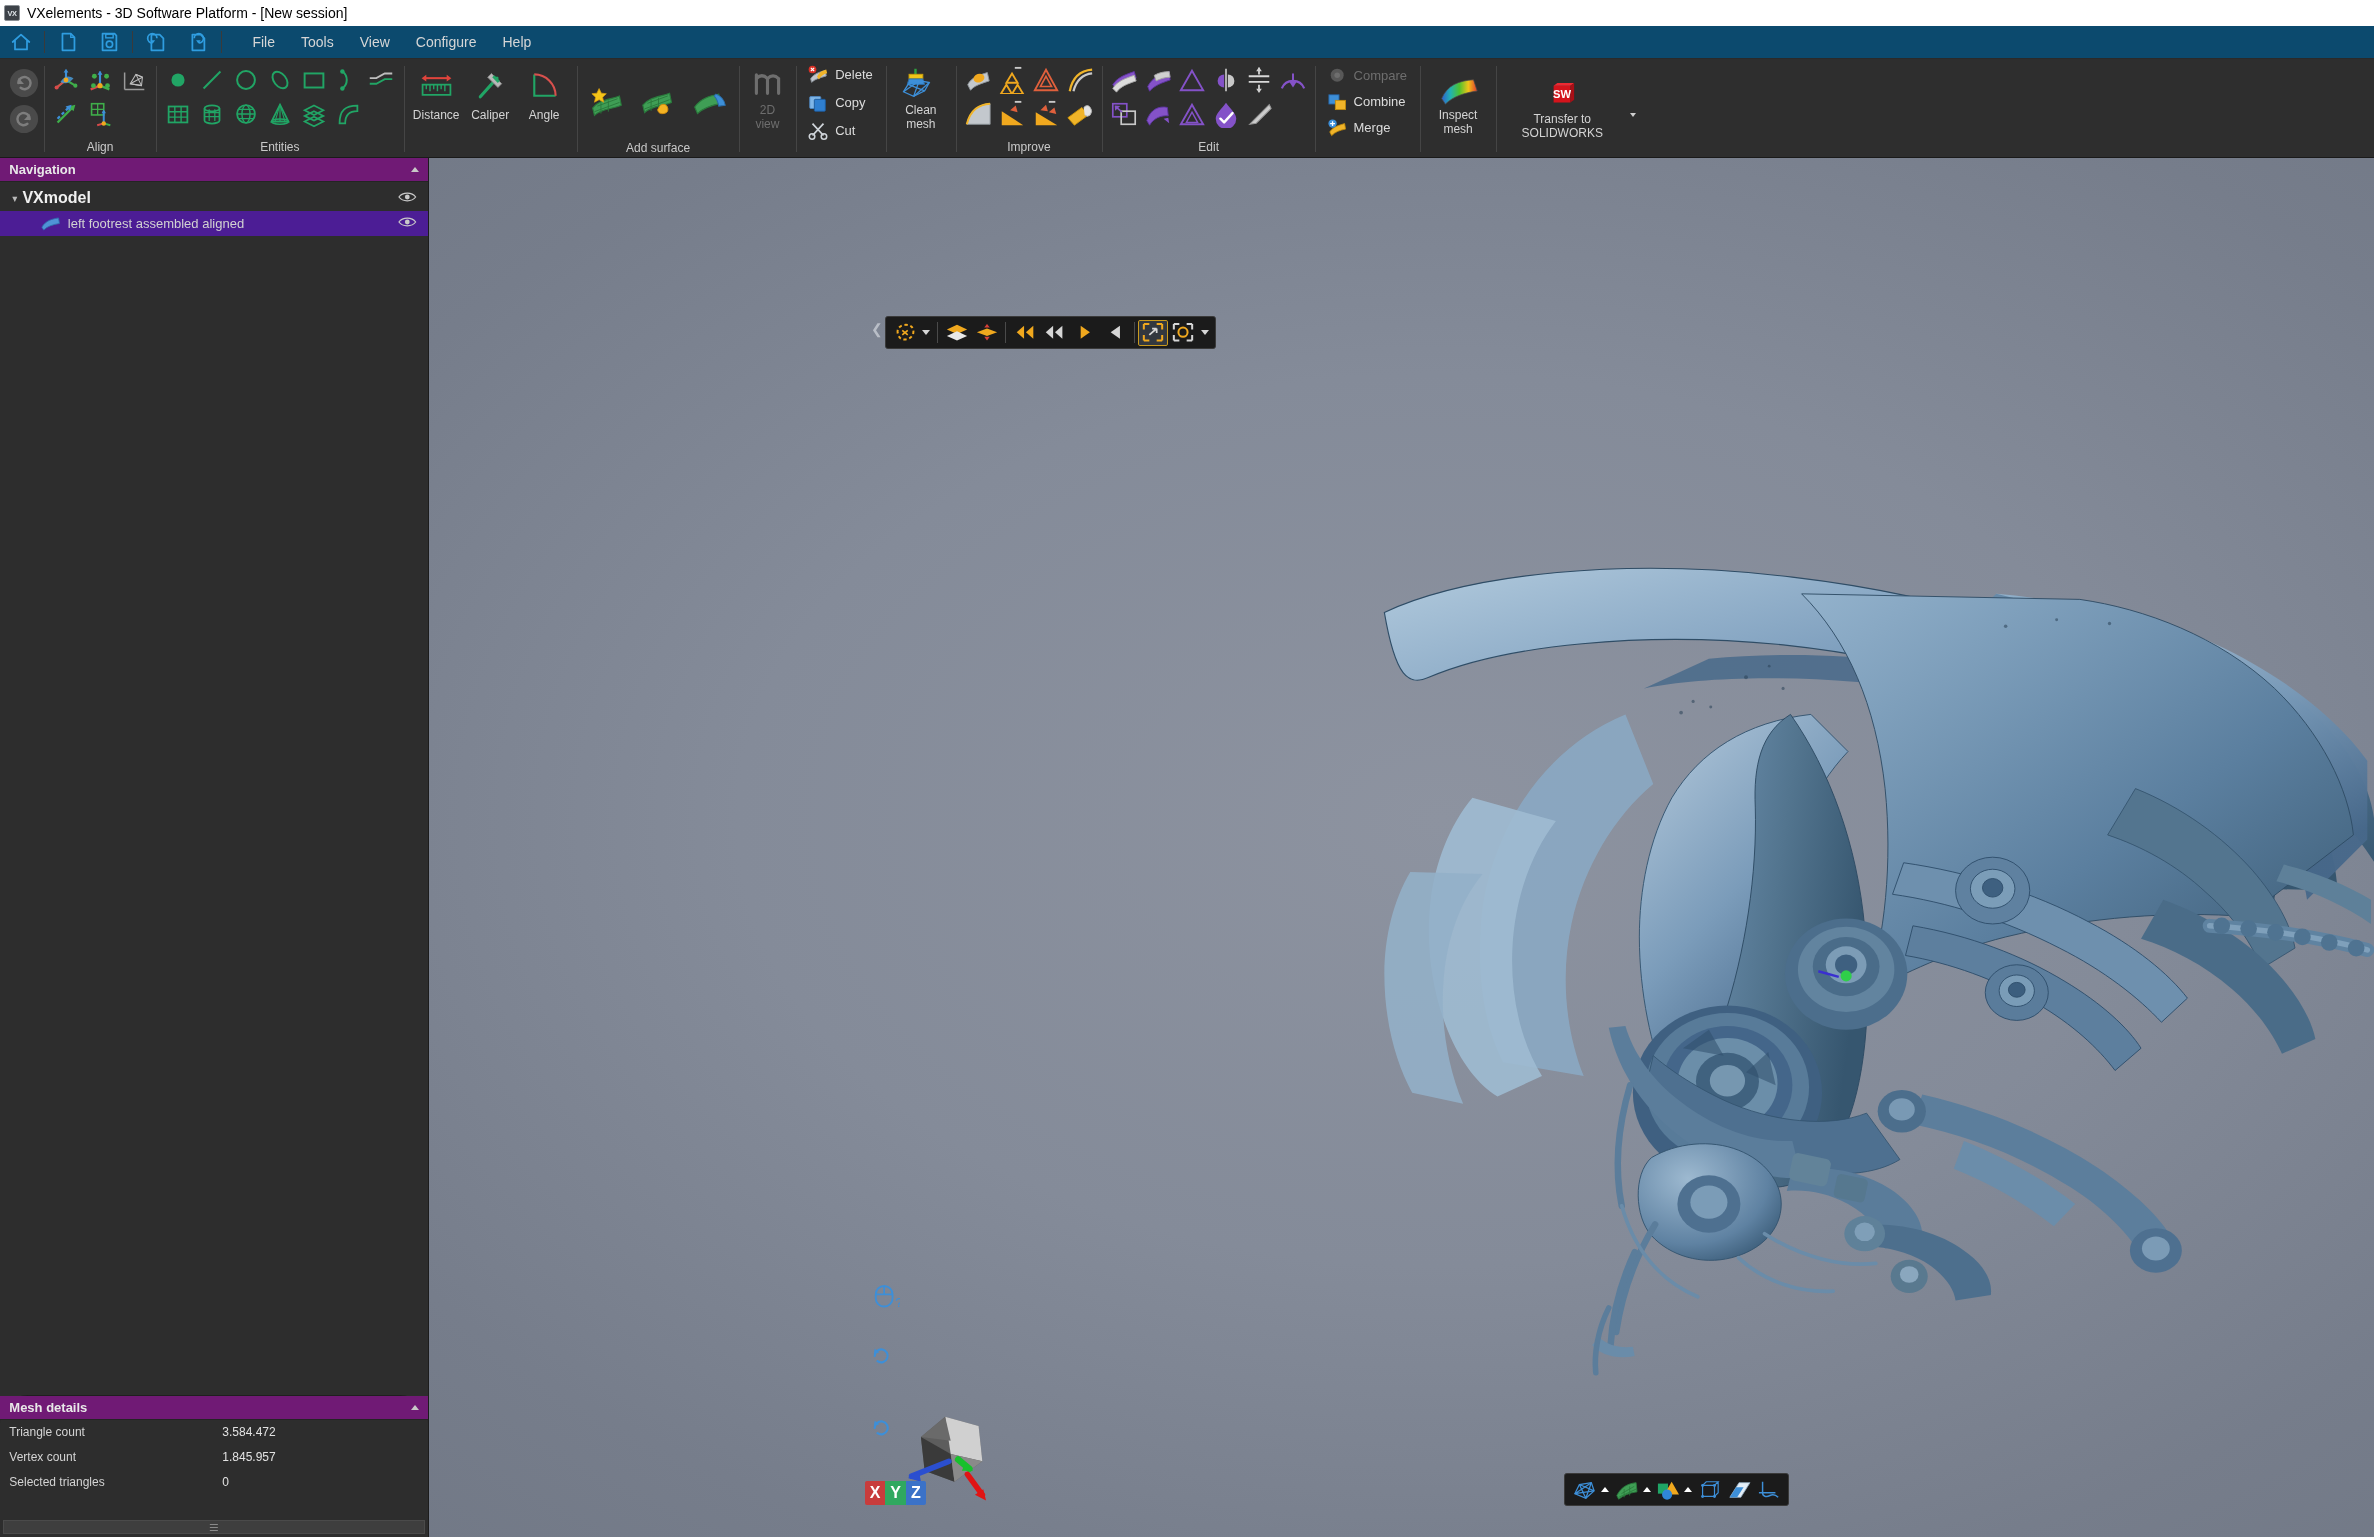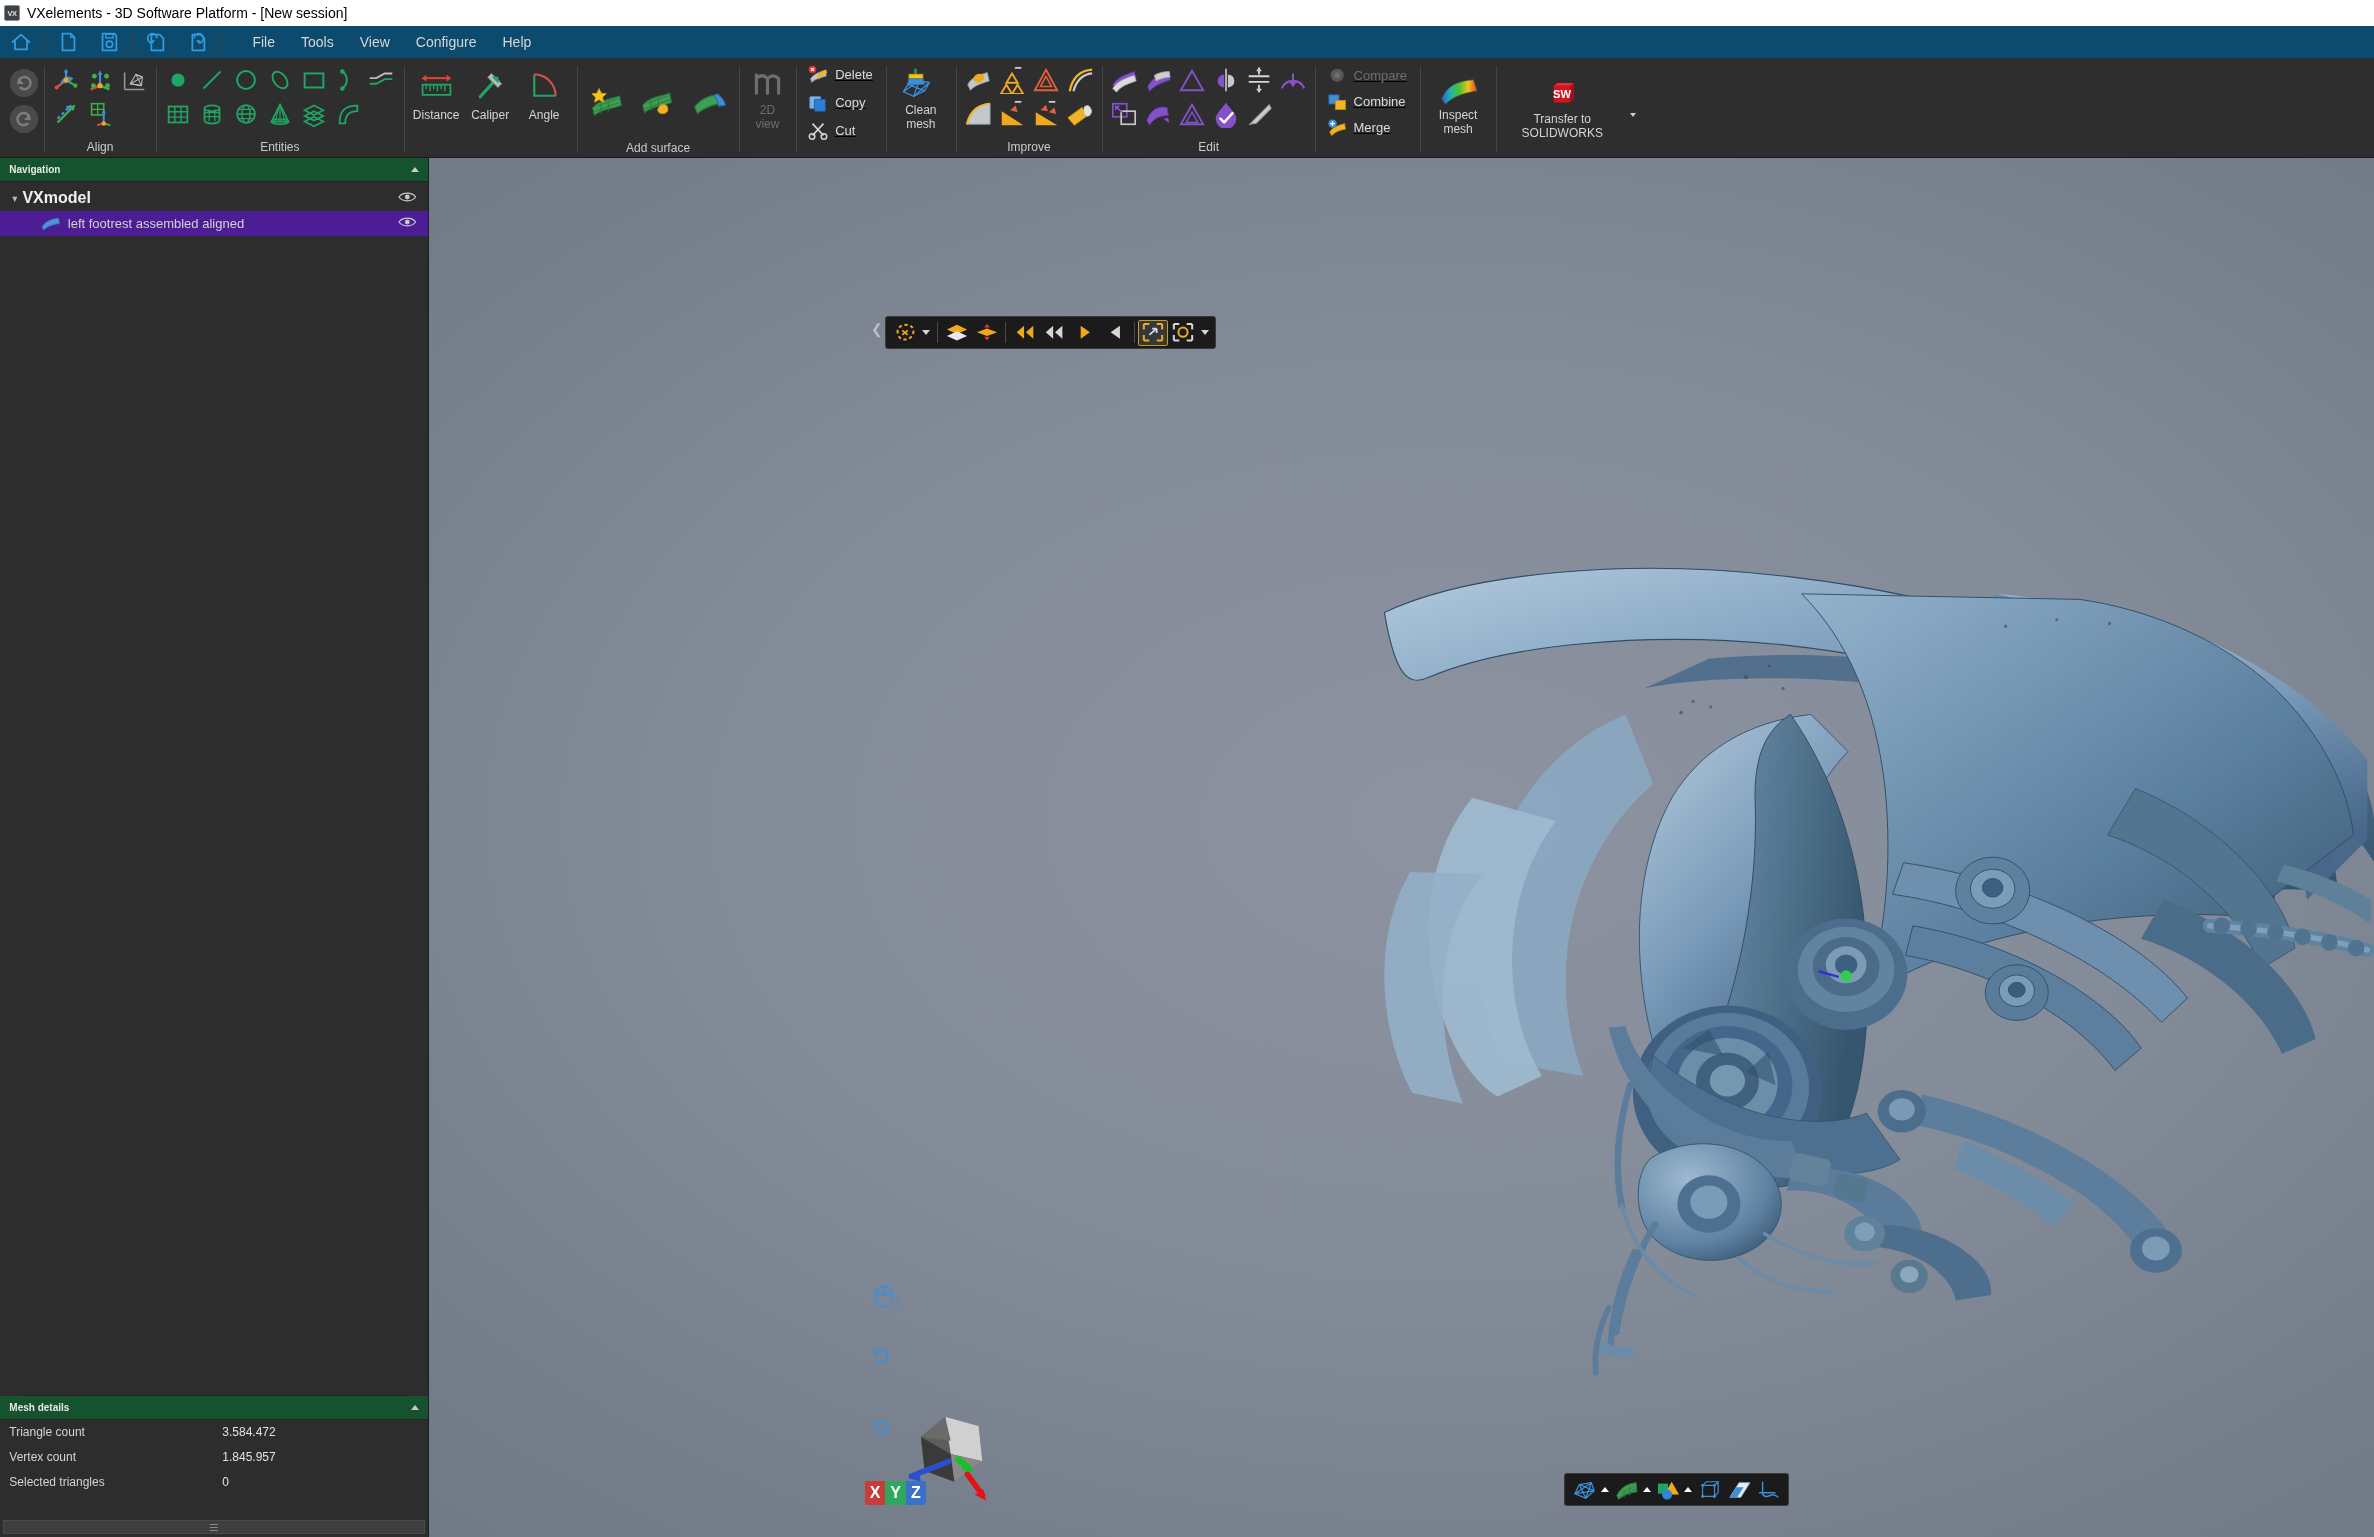--- a/index.html
+++ b/index.html
@@ -93,21 +93,21 @@
   }
   .rbig .lbl {
     font-size: 12px; color: #d4d4d4; text-align: center;
     line-height: 14px; margin-top: 1.9px;
   }
   .rbig.disabled .lbl { color: #6e6e6e; }
 
   .rlist { display: flex; flex-direction: column; gap: 1.9px; justify-content:center; height:78px;}
   .rlist-item {
     display: flex; align-items: center; gap: 6.5px;
-    padding: 1.9px 7.4px 1.9px 1.9px; border-radius: 1.9px; text-decoration: underline;
+    padding: 1.9px 7.4px 1.9px 1.9px; border-radius: 1.9px;
   }
   .rlist-item .lbl { font-size: 13px; color: #dcdcdc; }
   .rlist-item.disabled .lbl { color: #6e6e6e; }
 
   .dropdown-arrow {
     width: 0; height: 0;
     border-left: 3.7px solid transparent;
     border-right: 3.7px solid transparent;
     border-top: 4.6px solid #cfcfcf;
   }
@@ -121,24 +121,24 @@
 
   
   #leftpanel {
     width: 429px;
     background: #2d2d2d;
     display: flex; flex-direction: column;
     border-right: 0.9px solid #1c1c1c;
   }
   .panel-header {
     height: 24px;
-    background: #14532d;
+    background: #701a75;
     display: flex; align-items: center;
     padding: 0 9.3px;
-    font-size: 10px; font-weight: bold; color: #e8e8e8;
+    font-size: 13px; font-weight: bold; color: #e8e8e8;
     border-bottom: 0.9px solid #242424;
     justify-content: space-between;
   }
   .chev-up {
     width: 0; height: 0;
     border-left: 4.6px solid transparent;
     border-right: 4.6px solid transparent;
     border-bottom: 5.6px solid #c8c8c8;
   }
   .tree { flex: 1; padding-top: 3.7px; }

